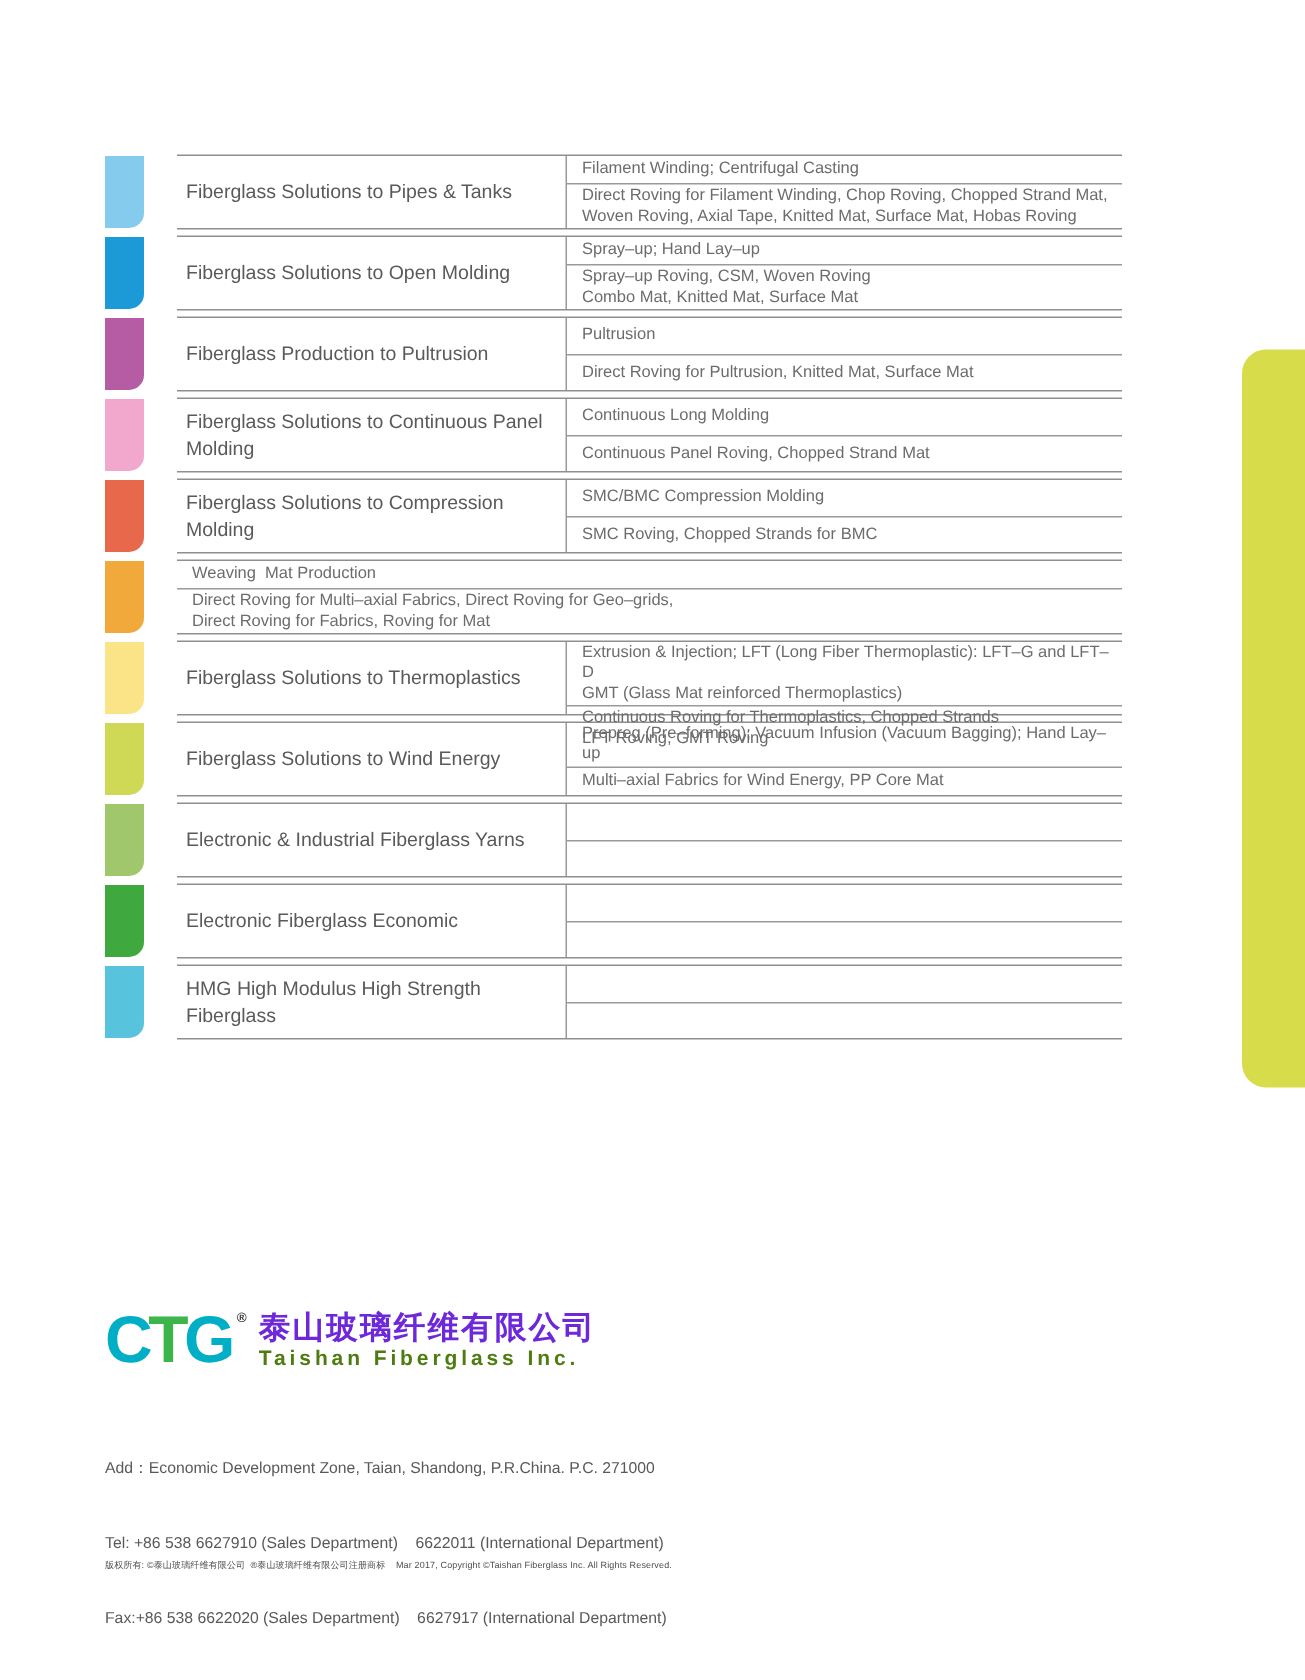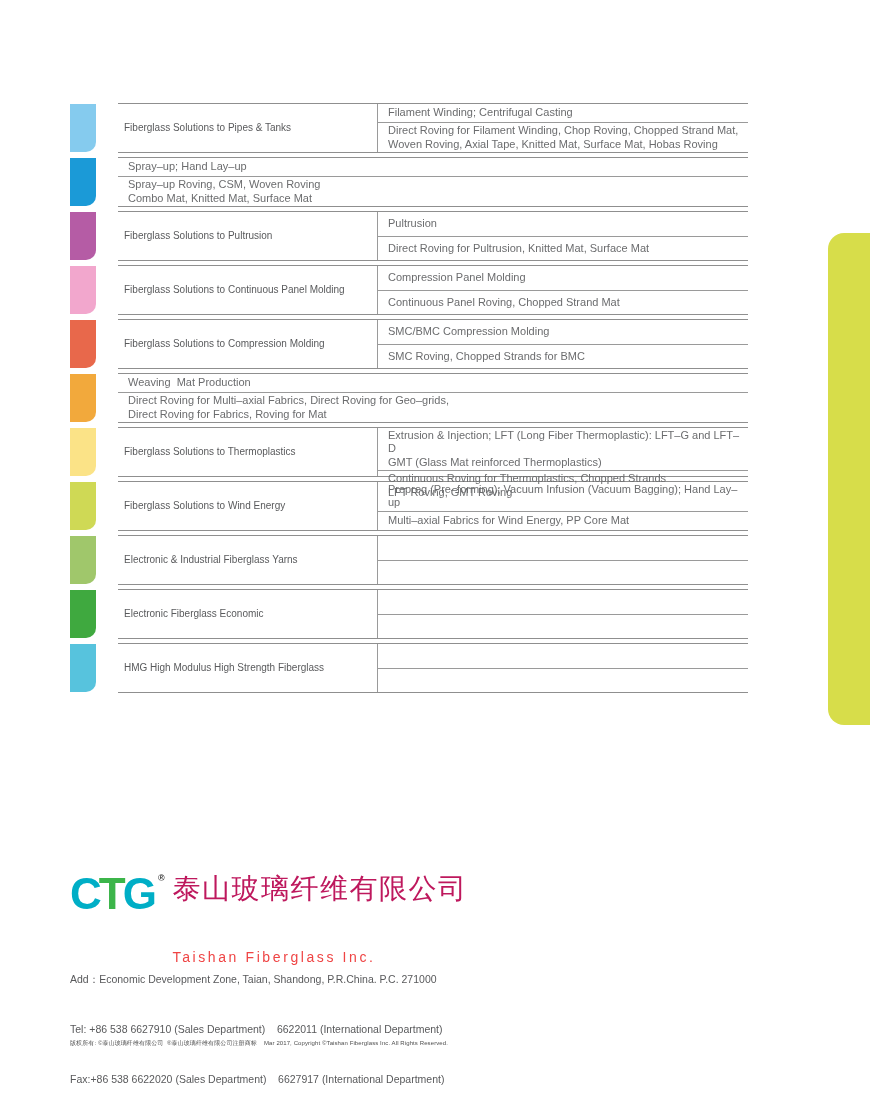--- a/index.html
+++ b/index.html
@@ -13,21 +13,21 @@
   
   .table{position:absolute;left:118px;top:103px;width:630px;}
   .group{
     display:flex;height:50px;margin-bottom:4px;
     border-top:1px solid #8f8f8f;border-bottom:1px solid #8f8f8f;
     box-sizing:border-box;
   }
   .cat{
     width:260px;box-sizing:border-box;border-right:1px solid #9a9a9a;
     display:flex;align-items:center;padding:0 14px 0 6px;
-    font-size:10px;line-height:1.35;color:#595a5c;
+    font-size:13px;line-height:1.35;color:#595a5c;
   }
   .right{flex:1;display:flex;flex-direction:column;}
   .cell{
     flex:1;display:flex;align-items:center;box-sizing:border-box;
     padding:1px 4px 1px 10px;font-size:11px;line-height:1.22;color:#6b6c6e;
     white-space:pre-wrap;
   }
   .cell.top{border-bottom:1px solid #9a9a9a;}
   
   .side-tab{
@@ -36,22 +36,22 @@
   }
   
   .logo-row{position:absolute;left:70px;top:872px;display:flex;align-items:flex-start;}
   .ctg{position:relative;display:flex;align-items:flex-start;}
   .ctg .ltr{
     font-size:44px;font-weight:800;letter-spacing:-3px;line-height:1;
     font-family:"Liberation Sans",sans-serif;
   }
   .ctg .reg{font-size:9px;font-weight:700;color:#3a3a3a;margin:1px 2px 0 4px;}
   .names{margin-left:6px;margin-top:2px;}
-  .name-cn{font-size:28px;font-weight:400;color:#be185d;letter-spacing:1.5px;line-height:1.1;}
-  .name-en{font-size:14px;font-weight:400;color:#ef4444;letter-spacing:2.6px;line-height:1.25;margin-top:44px;}
+  .name-cn{font-size:21px;font-weight:700;color:#6d28d9;letter-spacing:1.5px;line-height:1.1;}
+  .name-en{font-size:14px;font-weight:700;color:#4d7c0f;letter-spacing:2.6px;line-height:1.25;}
   
   .contact{
     position:absolute;left:70px;top:938px;font-size:10.5px;color:#58595b;
     line-height:16.5px;white-space:pre-wrap;
   }
   .contact div{margin-bottom:0.5px;}
   
   .footer{
     position:absolute;left:70px;top:1039px;font-size:6px;color:#4f4f4f;
     letter-spacing:0.1px;white-space:pre-wrap;
@@ -80,39 +80,40 @@
   <div class="group">
     <div class="cat">Fiberglass Solutions to Pipes &amp; Tanks</div>
     <div class="right">
       <div class="cell top">Filament Winding; Centrifugal Casting</div>
       <div class="cell bot">Direct Roving for Filament Winding, Chop Roving, Chopped Strand Mat,
 Woven Roving, Axial Tape, Knitted Mat, Surface Mat, Hobas Roving</div>
     </div>
   </div>
 
   <div class="group">
+    <div class="cat">Fiberglass Solutions to Open Molding</div>
     <div class="right">
       <div class="cell top">Spray–up; Hand Lay–up</div>
       <div class="cell bot">Spray–up Roving, CSM, Woven Roving
 Combo Mat, Knitted Mat, Surface Mat</div>
     </div>
   </div>
 
   <div class="group">
-    <div class="cat">Fiberglass Solutions to Pultrusion</div>
+    <div class="cat">Fiberglass Production to Pultrusion</div>
     <div class="right">
       <div class="cell top">Pultrusion</div>
       <div class="cell bot">Direct Roving for Pultrusion, Knitted Mat, Surface Mat</div>
     </div>
   </div>
 
   <div class="group">
     <div class="cat">Fiberglass Solutions to Continuous Panel Molding</div>
     <div class="right">
-      <div class="cell top">Compression Panel Molding</div>
+      <div class="cell top">Continuous Long Molding</div>
       <div class="cell bot">Continuous Panel Roving, Chopped Strand Mat</div>
     </div>
   </div>
 
   <div class="group">
     <div class="cat">Fiberglass Solutions to Compression Molding</div>
     <div class="right">
       <div class="cell top">SMC/BMC Compression Molding</div>
       <div class="cell bot">SMC Roving, Chopped Strands for BMC</div>
     </div>

